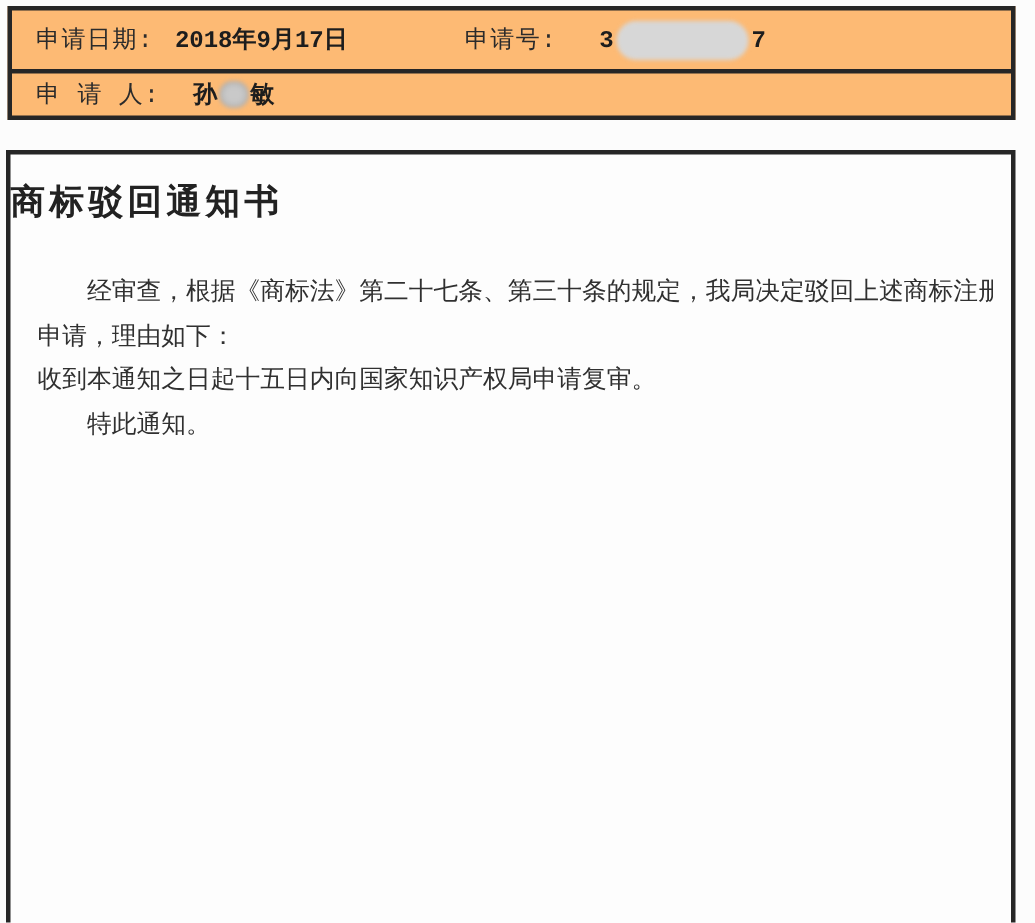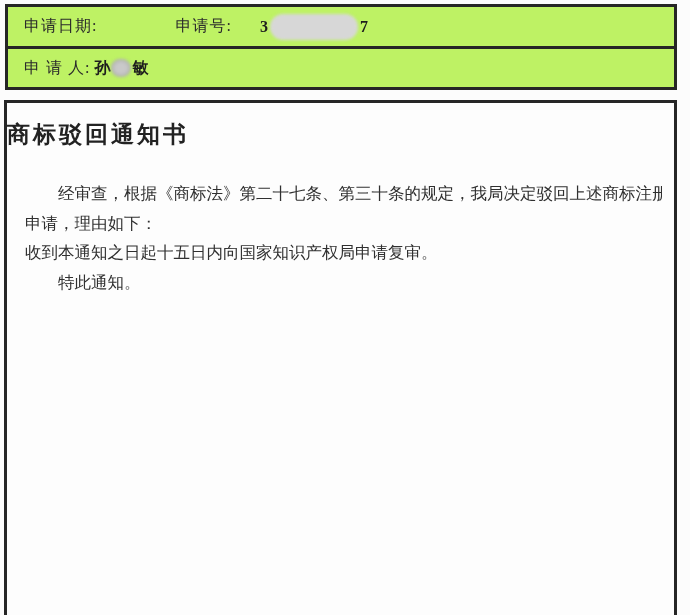--- a/index.html
+++ b/index.html
@@ -7,28 +7,28 @@
     width:690px;height:615px;overflow:hidden;position:relative;
     background:#fbfbfb;
     font-family:"Liberation Serif","DejaVu Serif",serif;
     color:#2e2e2e;
   }
   .page{position:absolute;inset:0;background:#fcfcfc;}
 
   
   .top-box{
     position:absolute;left:5px;top:4px;width:666px;
-    border:3px solid #262626;background:#bef264;
+    border:3px solid #262626;background:#fdba74;font-family:Liberation Mono, monospace;
   }
   .info-row{
     position:relative;display:flex;align-items:center;
     height:39px;padding-left:16px;font-size:16px;white-space:nowrap;
   }
   .info-row.first{border-bottom:3px solid #262626;}
-  .info-row.second{height:38px;}
+  .info-row.second{height:28px;gap:18px;}
   .lbl{color:#2b2b2b;letter-spacing:1px;}
   .val{font-weight:600;color:#1d1d1d;}
   .date-val{margin-left:14px;}
   .appno-lbl{margin-left:78px;}
   .appno-val{margin-left:28px;display:flex;align-items:center;}
   .name-val{margin-left:4px;display:flex;align-items:center;}
   .blur{
     display:inline-block;background:#d7d7d7;border-radius:14px;
     filter:blur(1.5px);vertical-align:middle;
   }
@@ -53,20 +53,21 @@
   .line.indent{text-indent:2em;}
 </style>
 </head>
 <body>
 
 <div class="page">
 
   <div class="top-box">
     <div class="info-row first">
       <span class="lbl">申请日期:</span>
+      <span class="val date-val">2018年9月17日</span>
       <span class="lbl appno-lbl">申请号:</span>
       <span class="val appno-val">
         <span>3</span>
         <span class="blur appno"></span>
         <span>7</span>
       </span>
     </div>
     <div class="info-row second">
       <span class="lbl">申 请 人:</span>
       <span class="val name-val">

